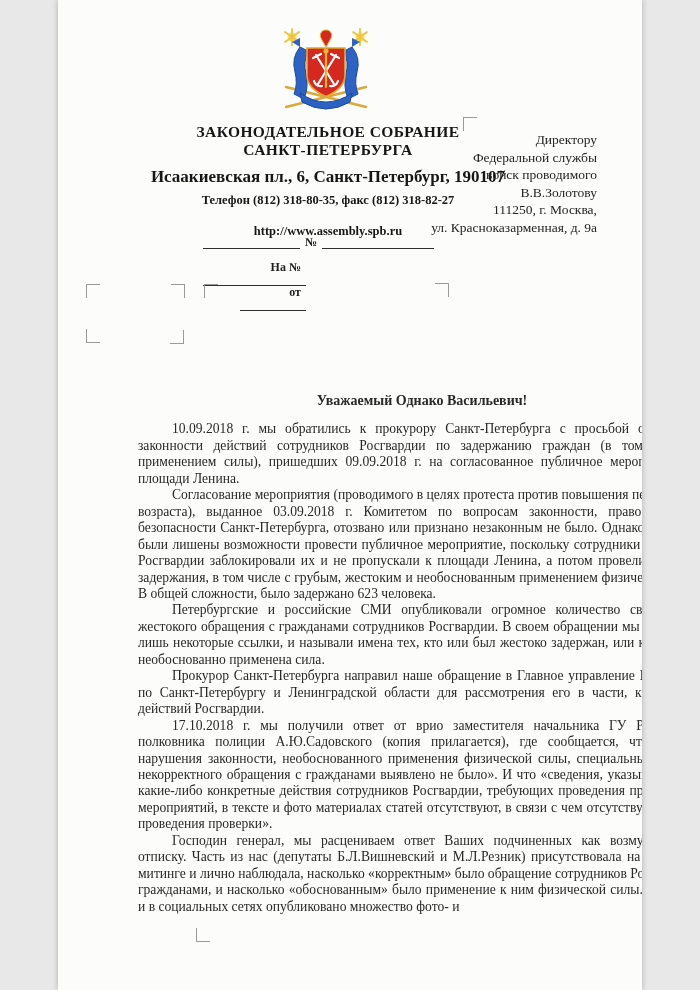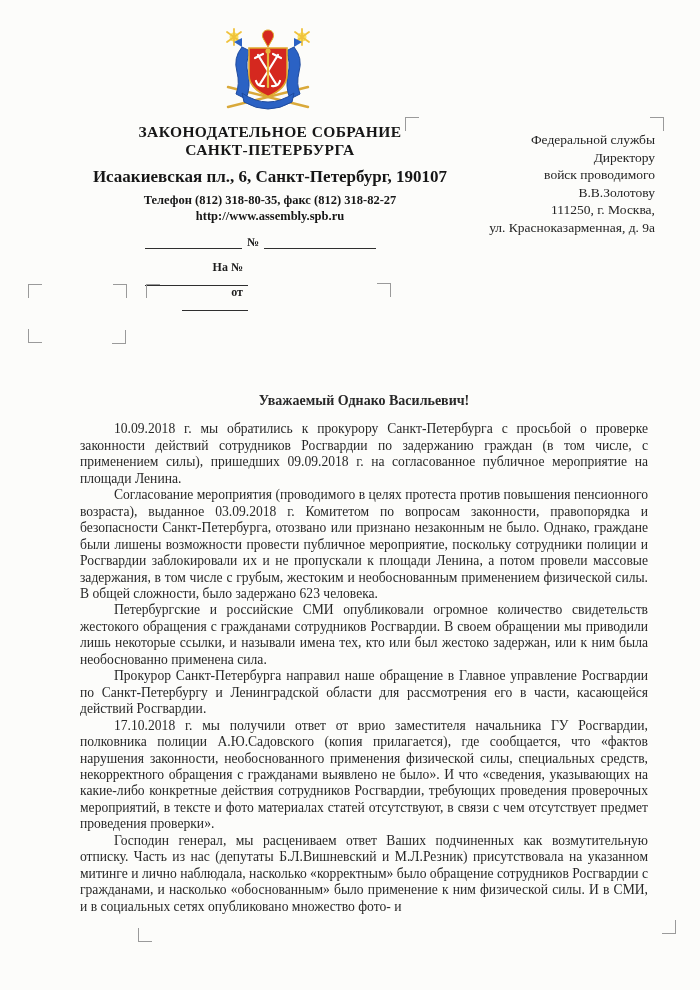--- a/index.html
+++ b/index.html
@@ -1,29 +1,29 @@
 <!DOCTYPE html>
 <html><head>
 <meta charset="utf-8">
 <style>
   html,body{margin:0;padding:0;background:#e8e8e8;}
   .page{
-    position:relative;width:700px;height:990px;margin:0 auto;
+    position:relative;width:584px;height:990px;margin:0 auto;
     background:#fcfcfa;overflow:hidden;
     font-family:"Liberation Serif","DejaVu Serif",serif;color:#262626;
     box-shadow:0 0 6px rgba(0,0,0,.25);
   }
   
   .crest{position:absolute;left:212px;top:27px;width:112px;height:92px;}
   
   .letterhead{position:absolute;left:75px;top:123px;width:390px;text-align:center;color:#161616;}
   .org-line{font-size:15.5px;font-weight:bold;letter-spacing:.4px;line-height:18px;}
   .lh-address{font-size:17px;font-weight:bold;margin-top:11px;line-height:13px;}
   .lh-phone{font-size:12.5px;font-weight:bold;margin-top:10px;line-height:15px;}
-  .lh-site{font-size:12.5px;font-weight:bold;margin-top:1px;line-height:15px;}
+  .lh-site{font-size:12.5px;font-weight:bold;margin-top:16px;line-height:15px;}
   
   .addressee{position:absolute;right:45px;top:131px;width:300px;text-align:right;
     font-size:13.5px;line-height:17.5px;color:#242424;}
   
   .refline{position:absolute;display:flex;align-items:flex-end;}
   .rule{display:inline-block;height:11px;border-bottom:1.4px solid #2f2f2f;}
   .reflabel{font-weight:bold;font-size:12px;line-height:13px;margin:0 5px;color:#1d1d1d;}
   
   .mark{position:absolute;width:13px;height:13px;}
   .tl{border-top:1.6px solid #9a9a9a;border-left:1.6px solid #9a9a9a;}
@@ -84,22 +84,22 @@
 
   <div class="letterhead">
     <div class="org-line">ЗАКОНОДАТЕЛЬНОЕ СОБРАНИЕ</div>
     <div class="org-line">САНКТ-ПЕТЕРБУРГА</div>
     <div class="lh-address">Исаакиевская пл., 6, Санкт-Петербург, 190107</div>
     <div class="lh-phone">Телефон (812) 318-80-35, факс (812) 318-82-27</div>
     <div class="lh-site">http://www.assembly.spb.ru</div>
   </div>
 
   <div class="addressee">
+    <div>Директору</div>
     <div>Федеральной службы</div>
-    <div>Директору</div>
     <div>войск проводимого</div>
     <div>В.В.Золотову</div>
     <div>111250, г. Москва,</div>
     <div>ул. Красноказарменная, д. 9а</div>
   </div>
 
   <div class="refline" style="left:145px;top:236px;">
     <span class="rule" style="width:97px"></span>
     <span class="reflabel">№</span>
     <span class="rule" style="width:112px"></span>

